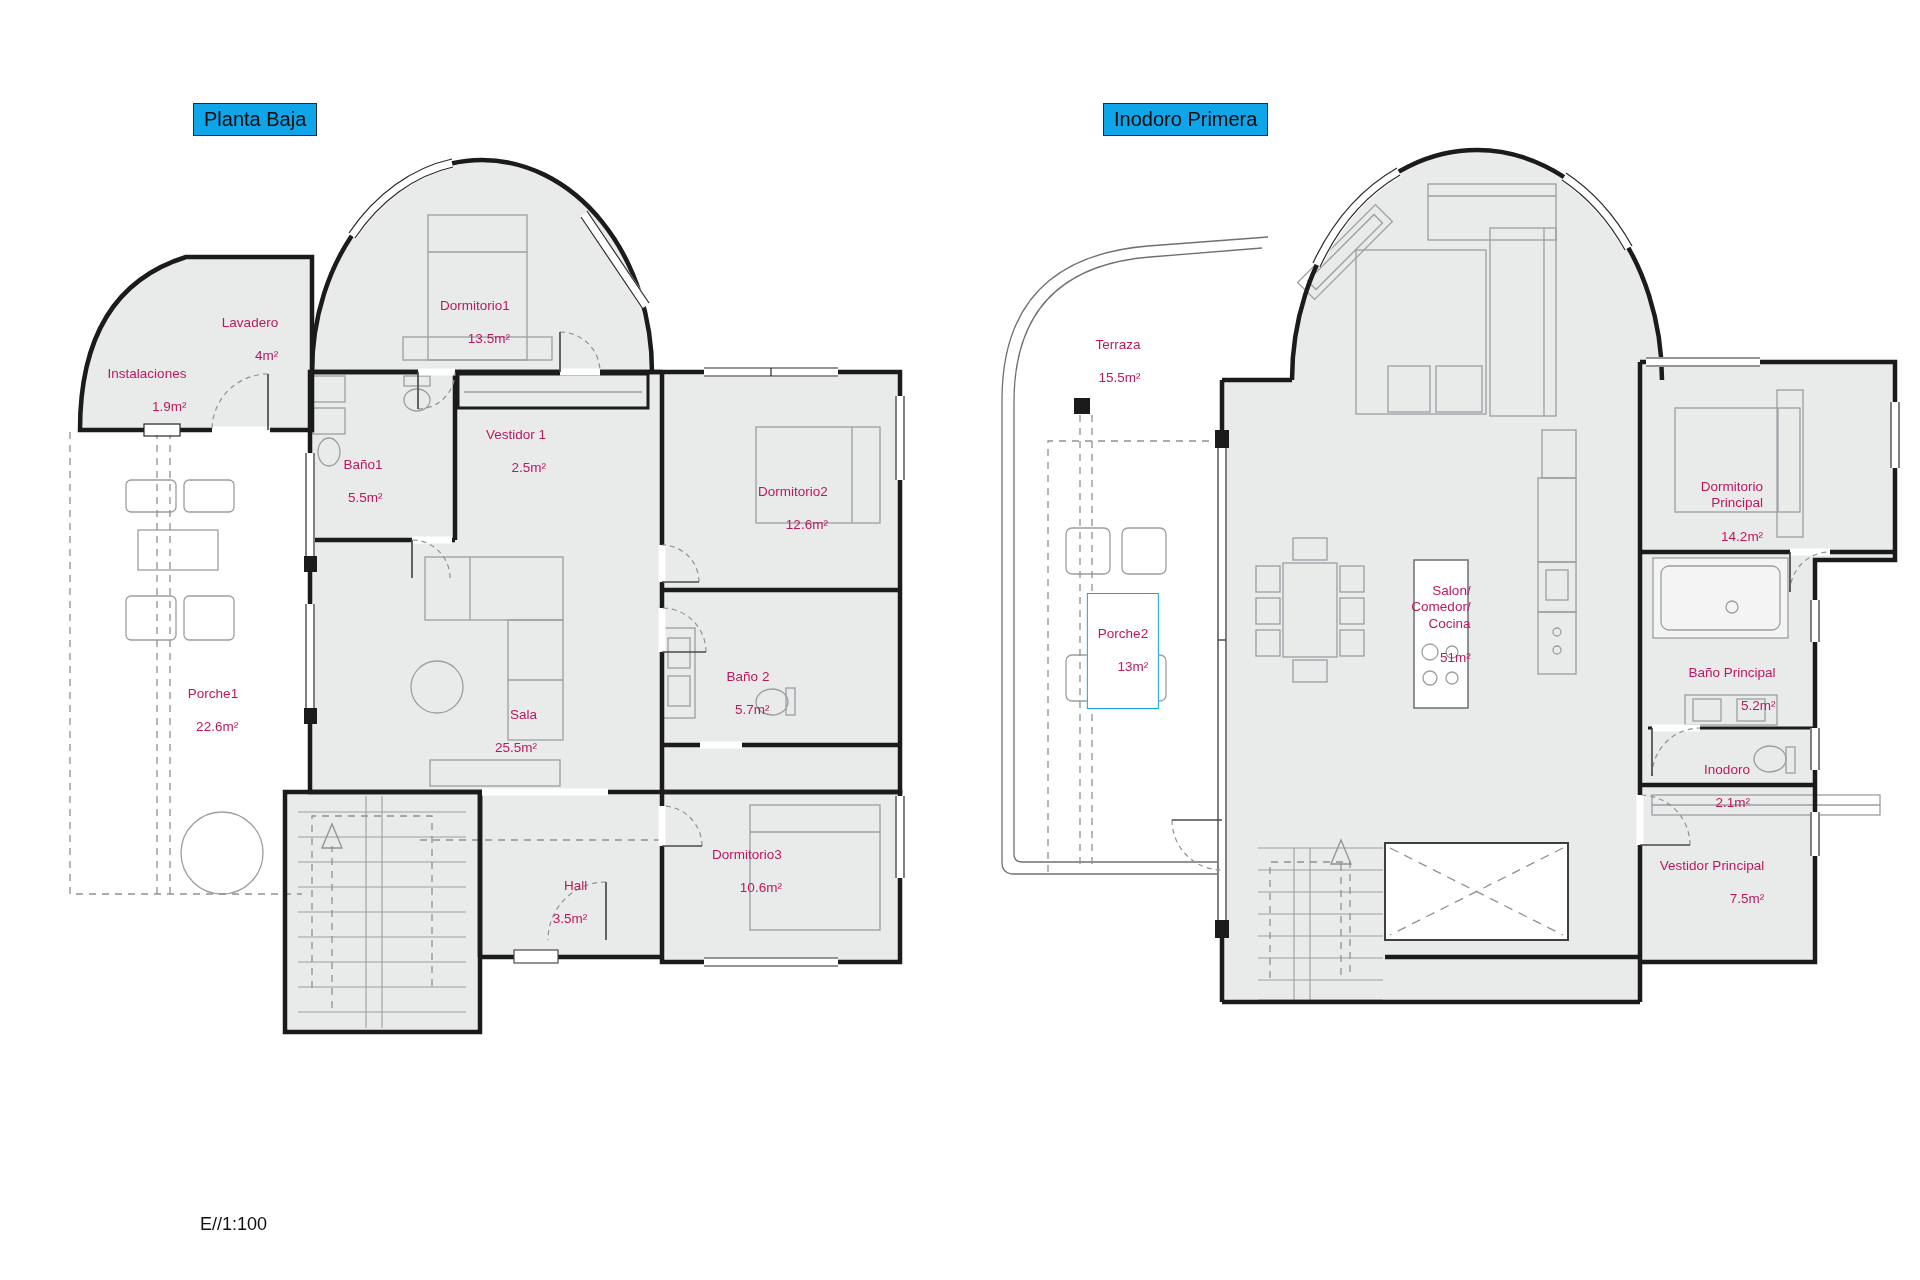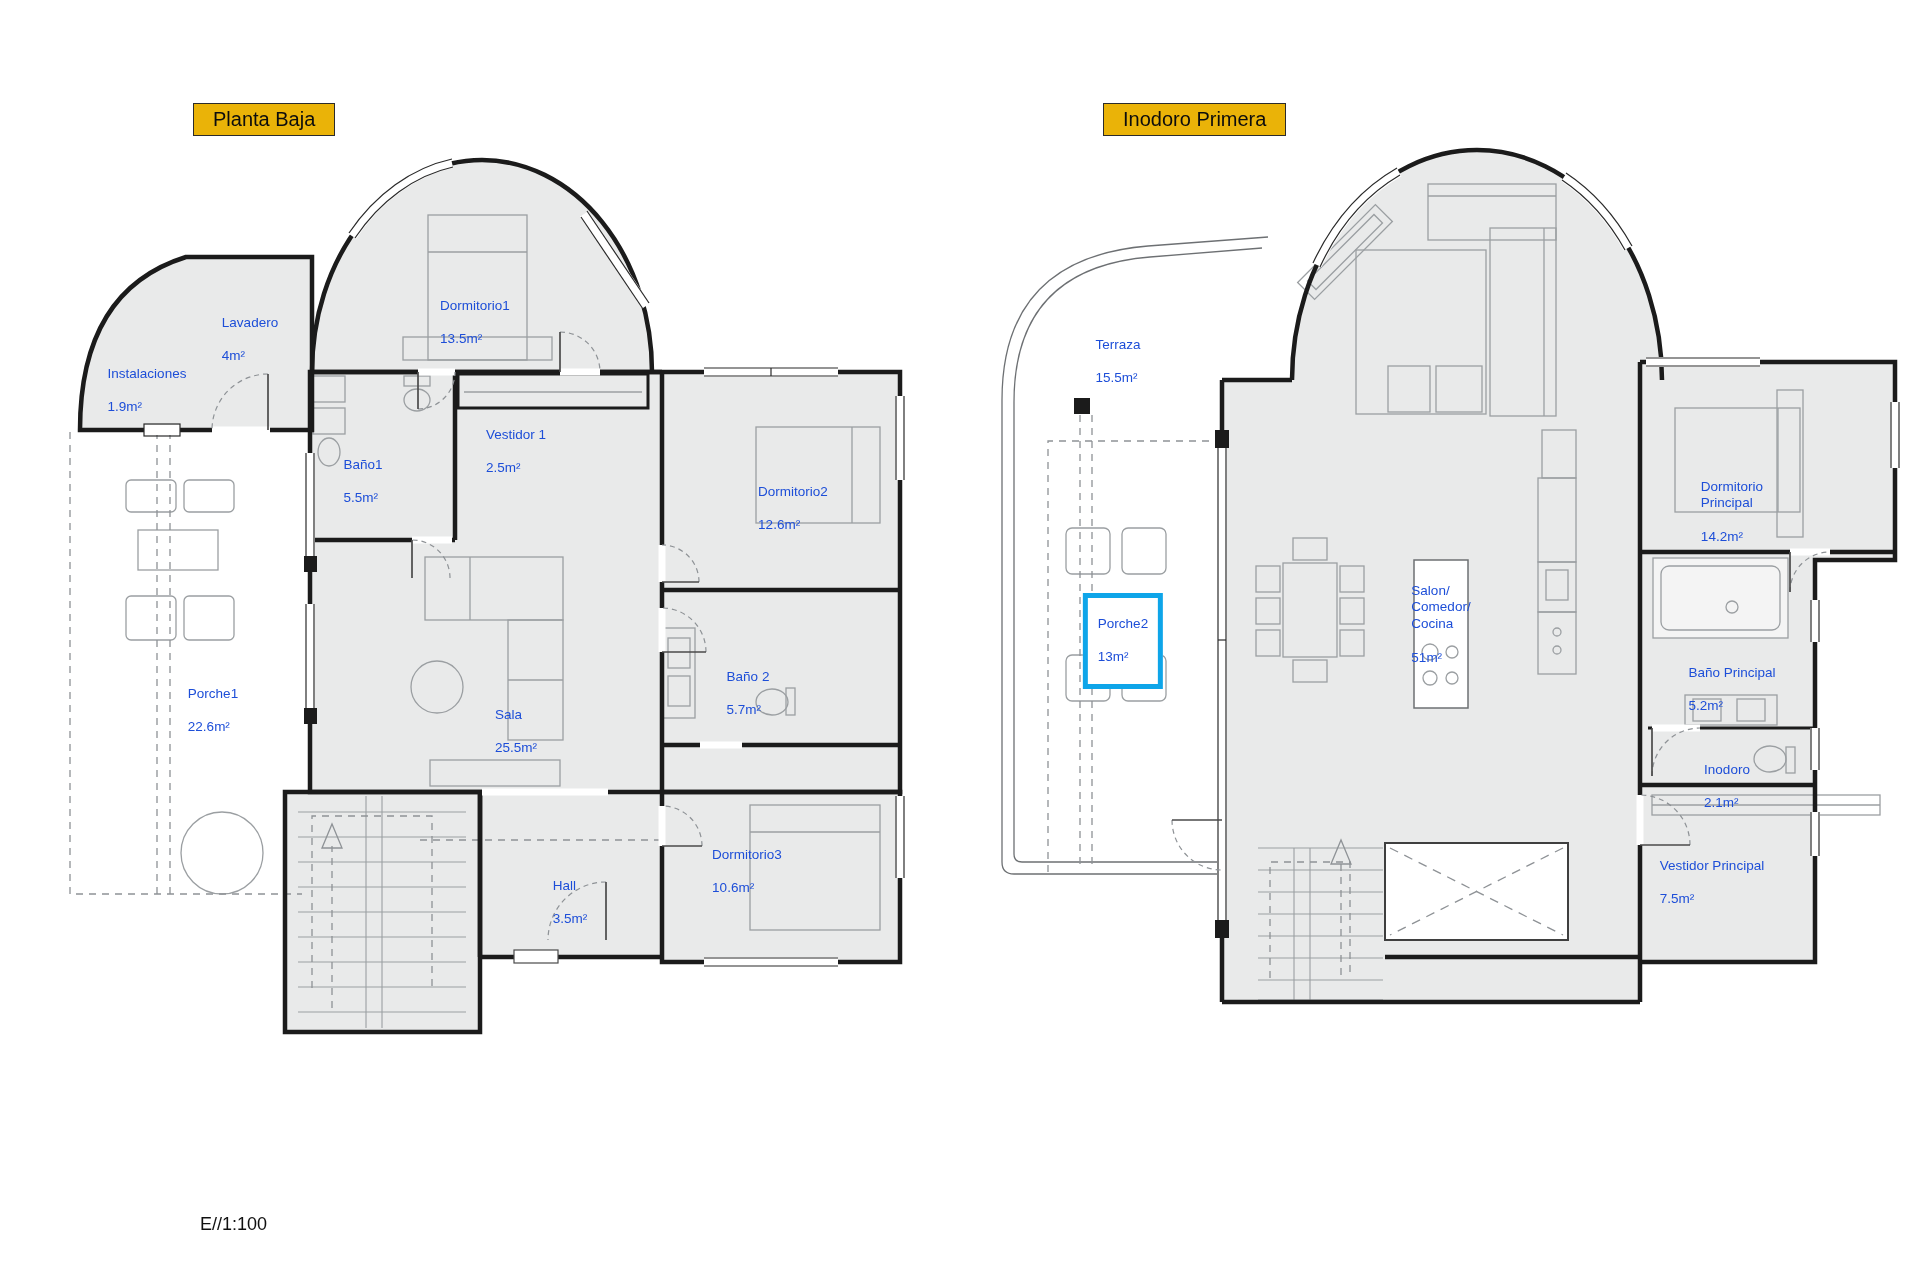--- a/index.html
+++ b/index.html
@@ -1,23 +1,23 @@
 <!DOCTYPE html>
 <html><head>
 <meta charset="utf-8">
 <style>
   html,body{margin:0;padding:0;background:#fff}
   .stage{position:relative;width:1920px;height:1280px;background:#ffffff;overflow:hidden;
          font-family:"Liberation Sans", sans-serif}
   .stage svg{position:absolute;left:0;top:0}
-  .titlebox{position:absolute;border:1.6px solid #2b2b2b;background:#eab308;color:#0d0d0d;
-            font-size:20px;padding:4px 19px;white-space:nowrap}
-  .room-label{position:absolute;transform:translateX(-50%);text-align:left;color:#1d4ed8;
+  .titlebox{position:absolute;border:1.6px solid #2b2b2b;background:#0ea5e9;color:#0d0d0d;
+            font-size:20px;padding:4px 10px;white-space:nowrap}
+  .room-label{position:absolute;transform:translateX(-50%);text-align:right;color:#be185d;
               font-size:13.5px;line-height:1.24;white-space:pre-line}
-  .room-label.boxed{background:#fff;border:5px solid #0ea5e9;padding:1px 10px}
+  .room-label.boxed{background:#fff;border:1px solid #0ea5e9;padding:15px 10px}
   .scale-label{position:absolute;color:#101010;font-size:18px}
 </style>
 </head>
 <body>
 
 <div class="stage">
 
 <svg width="1920" height="1280" viewBox="0 0 1920 1280">
 
   <g fill="#e9eaea" stroke="none">

